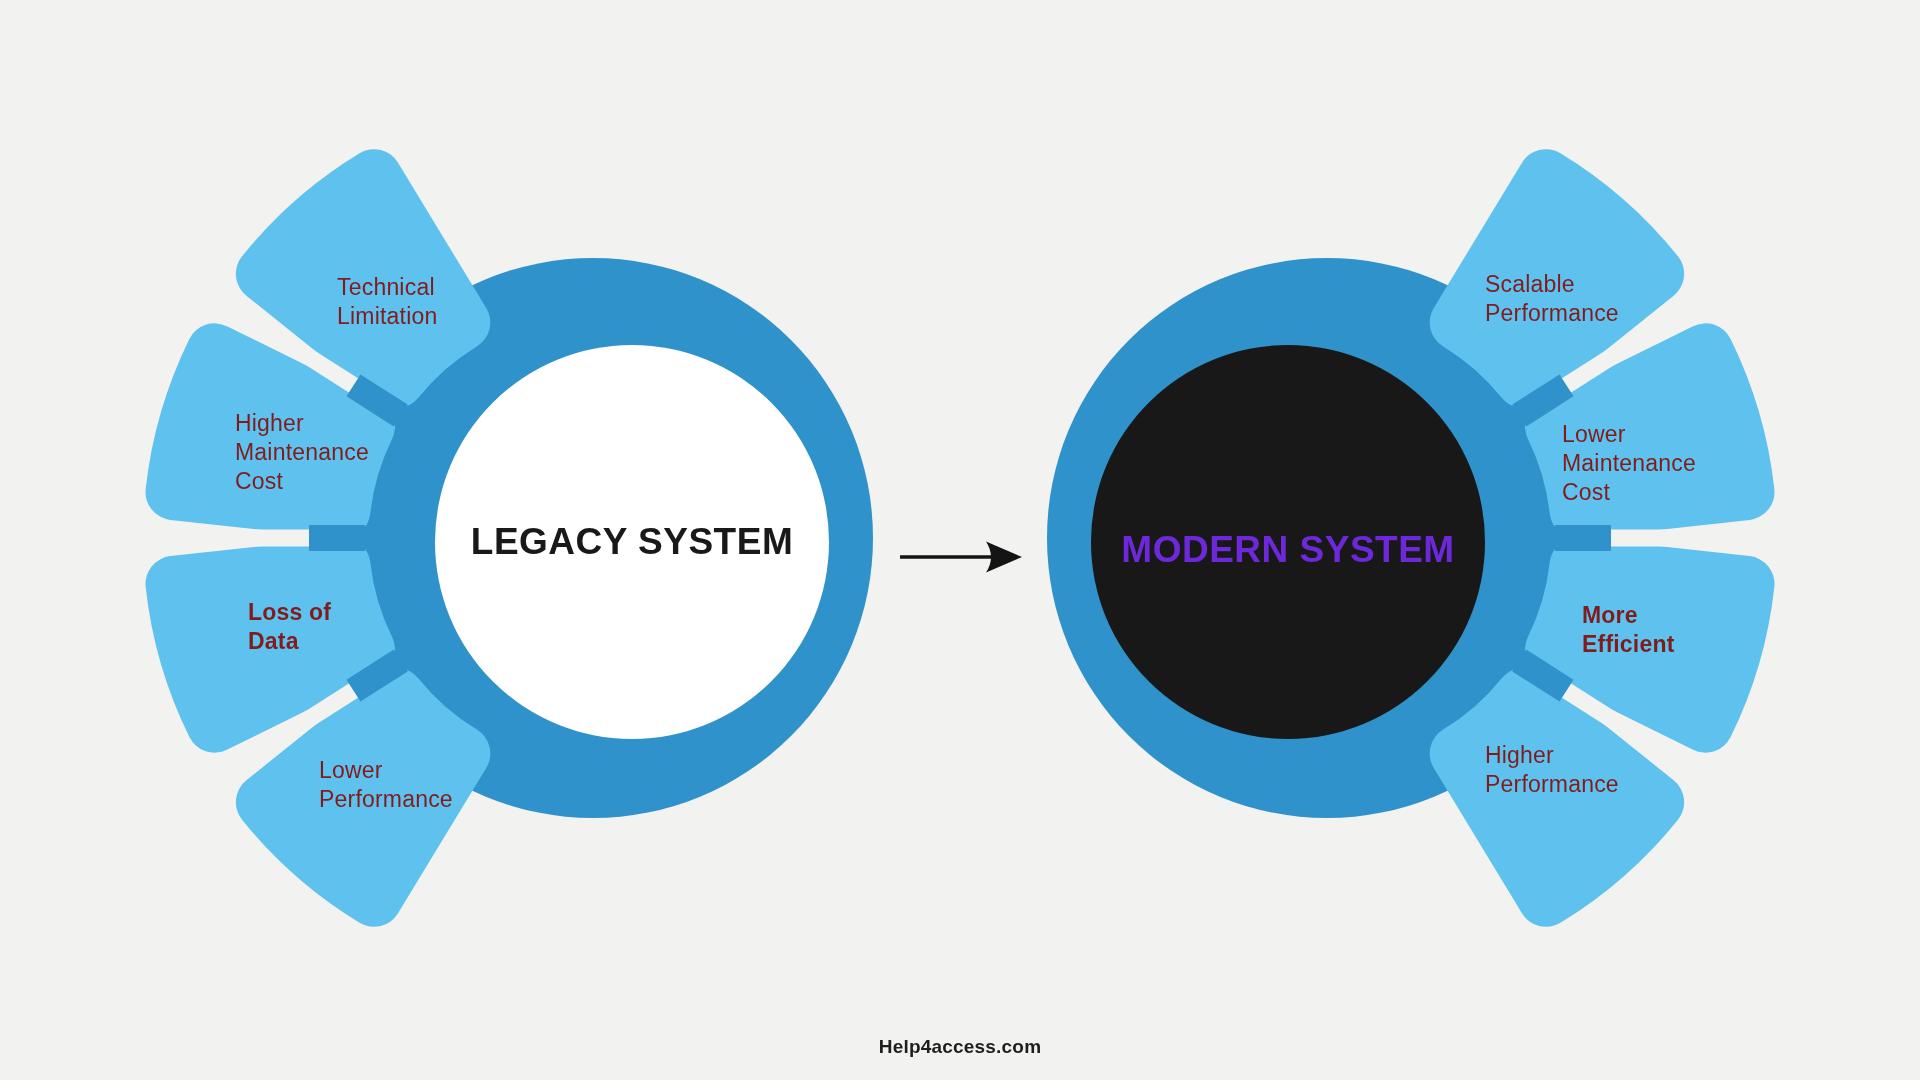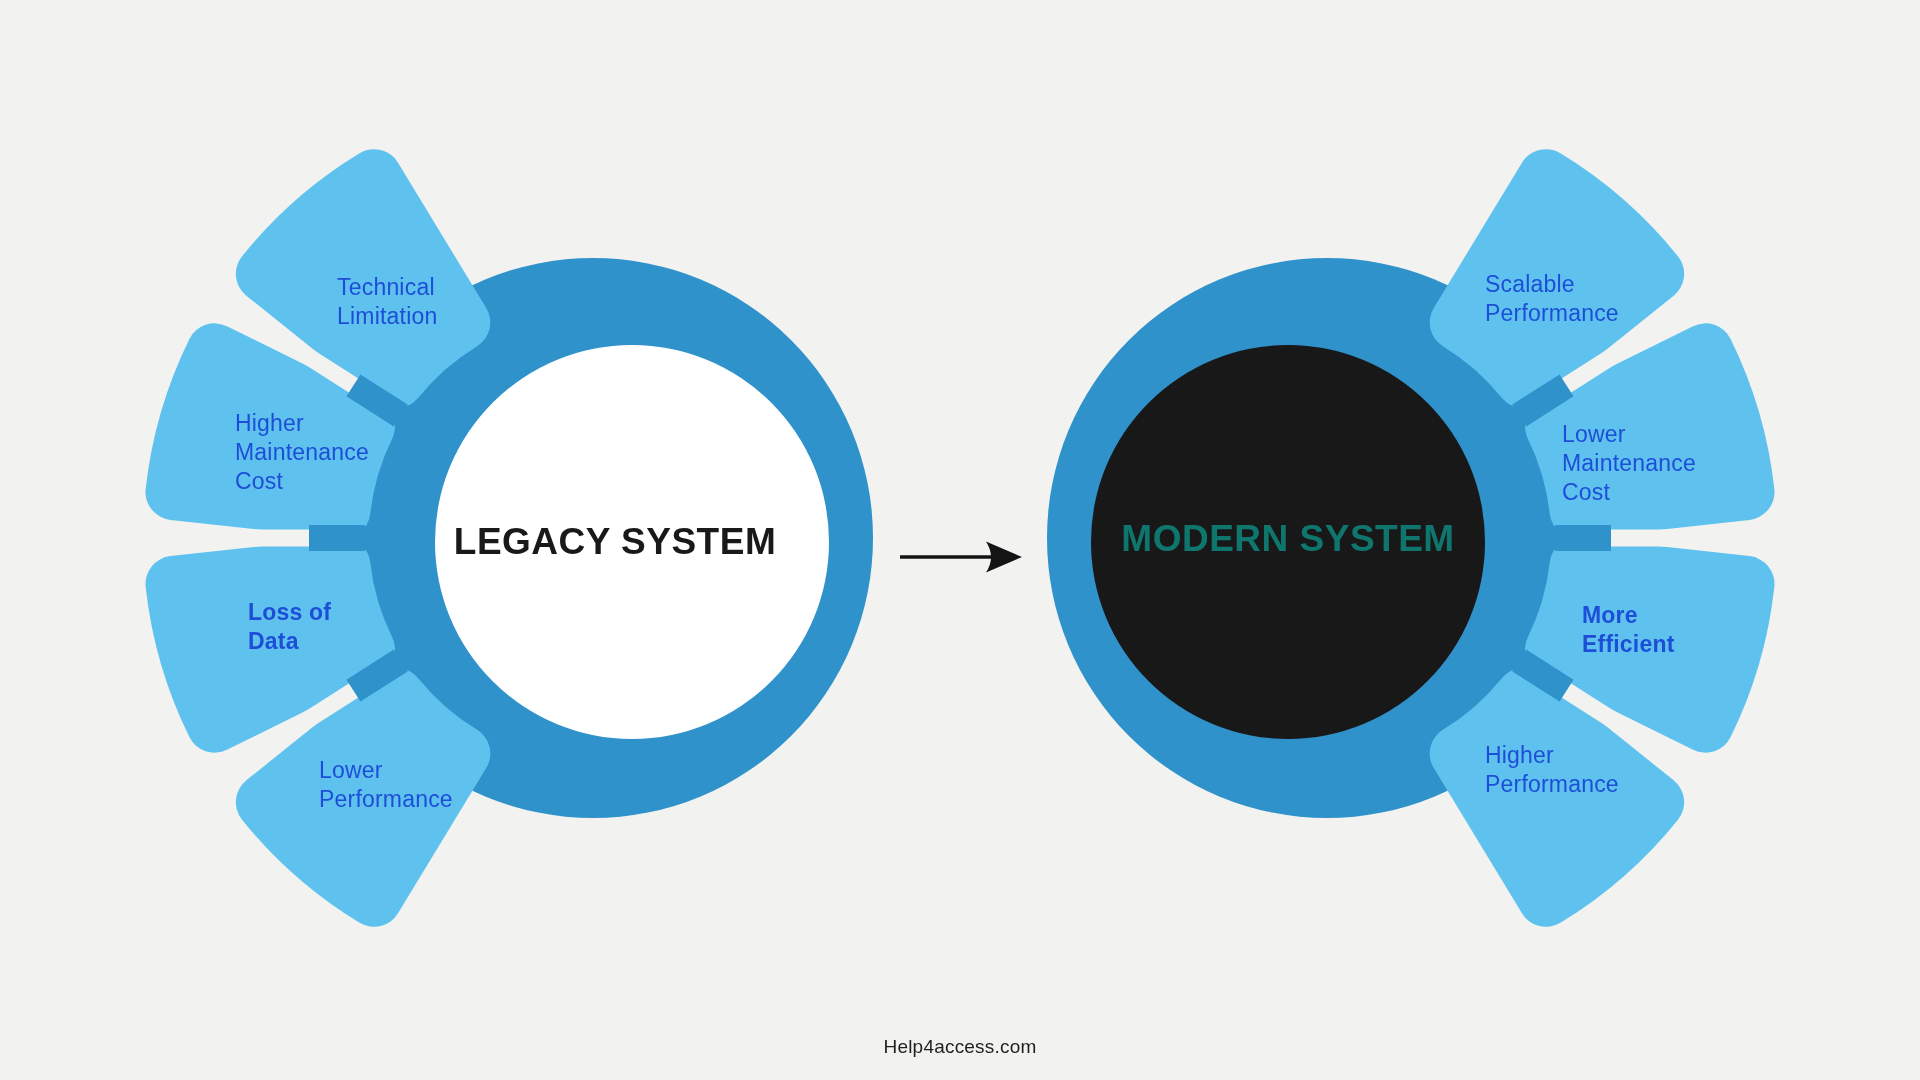--- a/index.html
+++ b/index.html
@@ -4,28 +4,28 @@
 <style>
   html,body{margin:0;padding:0;}
   body{width:1920px;height:1080px;overflow:hidden;position:relative;
        font-family:"Liberation Sans", sans-serif;background:#f2f2f0;}
   .stage{position:absolute;left:0;top:0;width:1920px;height:1080px;}
   svg.diagram{position:absolute;left:0;top:0;width:1920px;height:1080px;display:block;}
   .petal{stroke-width:56;stroke-linejoin:round;}
   .gap-stripe{stroke-width:17;fill:none;}
   .stem{stroke-width:26;fill:none;}
   .petal-label{position:absolute;font-size:23px;line-height:29px;font-weight:400;
-               color:#1d4ed8;white-space:pre-line;letter-spacing:0.2px;}
+               color:#7f1d1d;white-space:pre-line;letter-spacing:0.2px;}
   .hub-title{position:absolute;width:394px;height:394px;display:flex;
              align-items:center;justify-content:center;text-align:center;
              font-weight:800;font-size:37px;letter-spacing:0.5px;}
-  .hub-title.legacy{left:418px;top:345px;color:#191919;}
-  .hub-title.modern{left:1091px;top:342px;color:#0f766e;}
+  .hub-title.legacy{left:435px;top:345px;color:#191919;}
+  .hub-title.modern{left:1091px;top:353px;color:#6d28d9;}
   .footer{position:absolute;left:0;right:0;top:1036px;text-align:center;
-          font-size:19px;font-weight:400;color:#1f1f1f;letter-spacing:0.2px;}
+          font-size:19px;font-weight:700;color:#1f1f1f;letter-spacing:0.2px;}
   .lbl-technical{left:337px;top:273px;}
   .lbl-highmaint{left:235px;top:409px;}
   .lbl-lossdata{left:248px;top:598px;font-weight:bold;}
   .lbl-lowperf{left:319px;top:756px;}
   .lbl-scalable{left:1485px;top:270px;}
   .lbl-lowmaint{left:1562px;top:420px;}
   .lbl-moreeff{left:1582px;top:601px;font-weight:bold;}
   .lbl-highperf{left:1485px;top:741px;}
 </style>
 </head>

